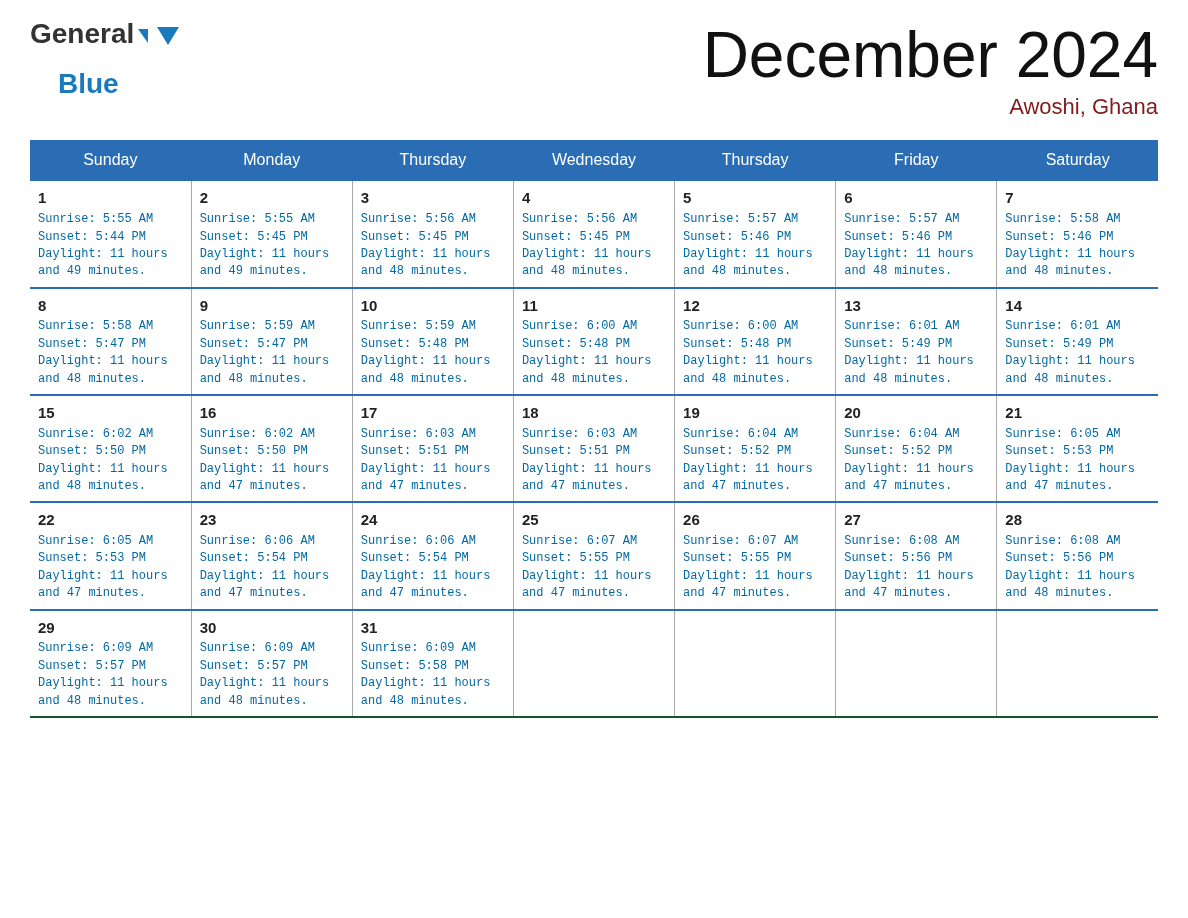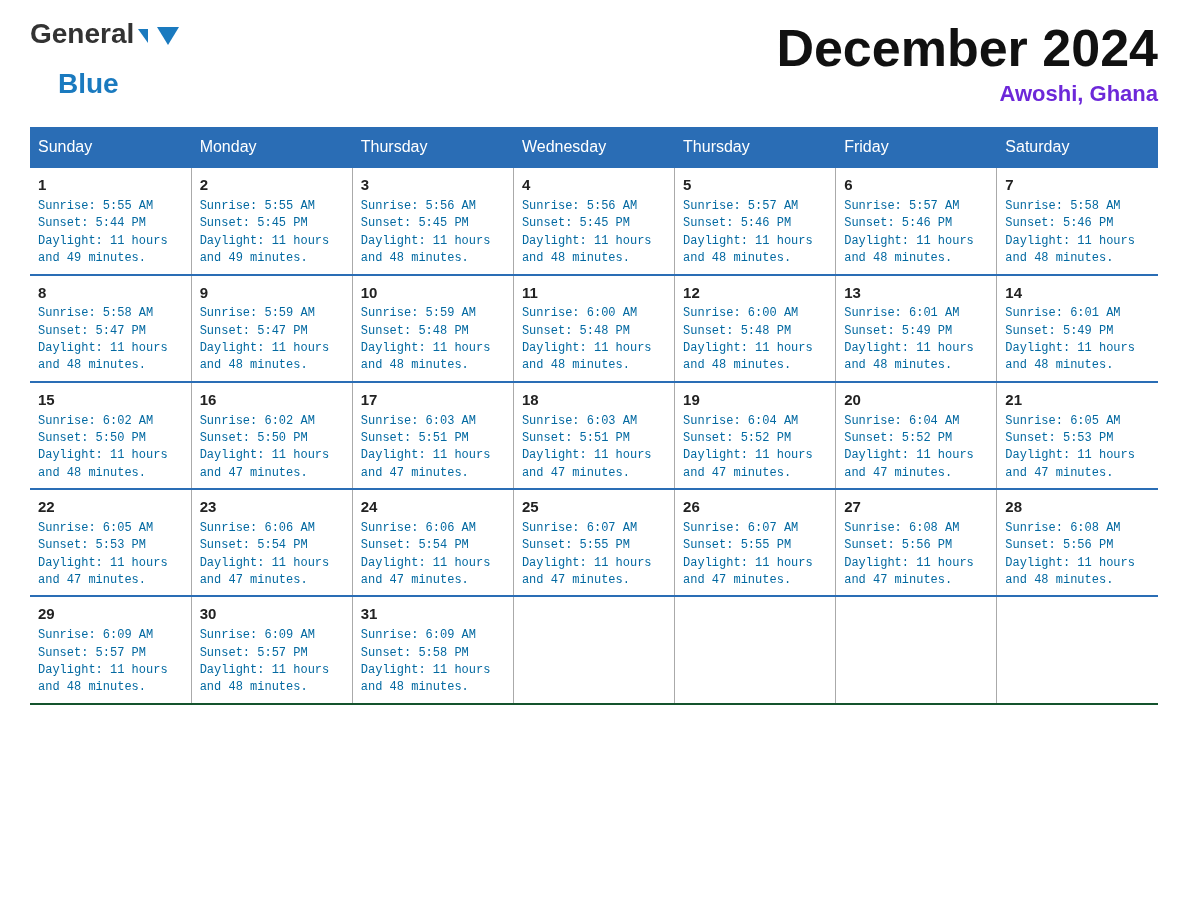--- a/index.html
+++ b/index.html
@@ -33,41 +33,40 @@
       font-weight: bold;
       color: #1a7abf;
       line-height: 1;
       margin-top: 2px;
       margin-left: 28px;
     }
     .title-area {
       text-align: right;
     }
     .month-title {
-      font-size: 52px;
-      font-weight: bold;
+      font-size: 64px;
+      font-weight: normal;
       color: #111;
       line-height: 1.1;
     }
     .subtitle {
       font-size: 22px;
-      color: #6d28d9;
+      color: #7f1d1d;
       margin-top: 4px;
-      font-weight: bold;
     }
     .calendar {
       width: 100%;
       border-collapse: collapse;
       font-size: 13px;
     }
     .calendar thead tr th {
       background-color: #2a6db5;
       color: #fff;
       padding: 10px 8px;
-      text-align: left;
+      text-align: center;
       font-size: 16px;
       font-weight: normal;
       border: 1px solid #2a6db5;
     }
     .calendar tbody tr td {
       border: 1px solid #aaa;
       vertical-align: top;
       padding: 6px 8px;
       width: calc(100% / 7);
       min-height: 100px;

